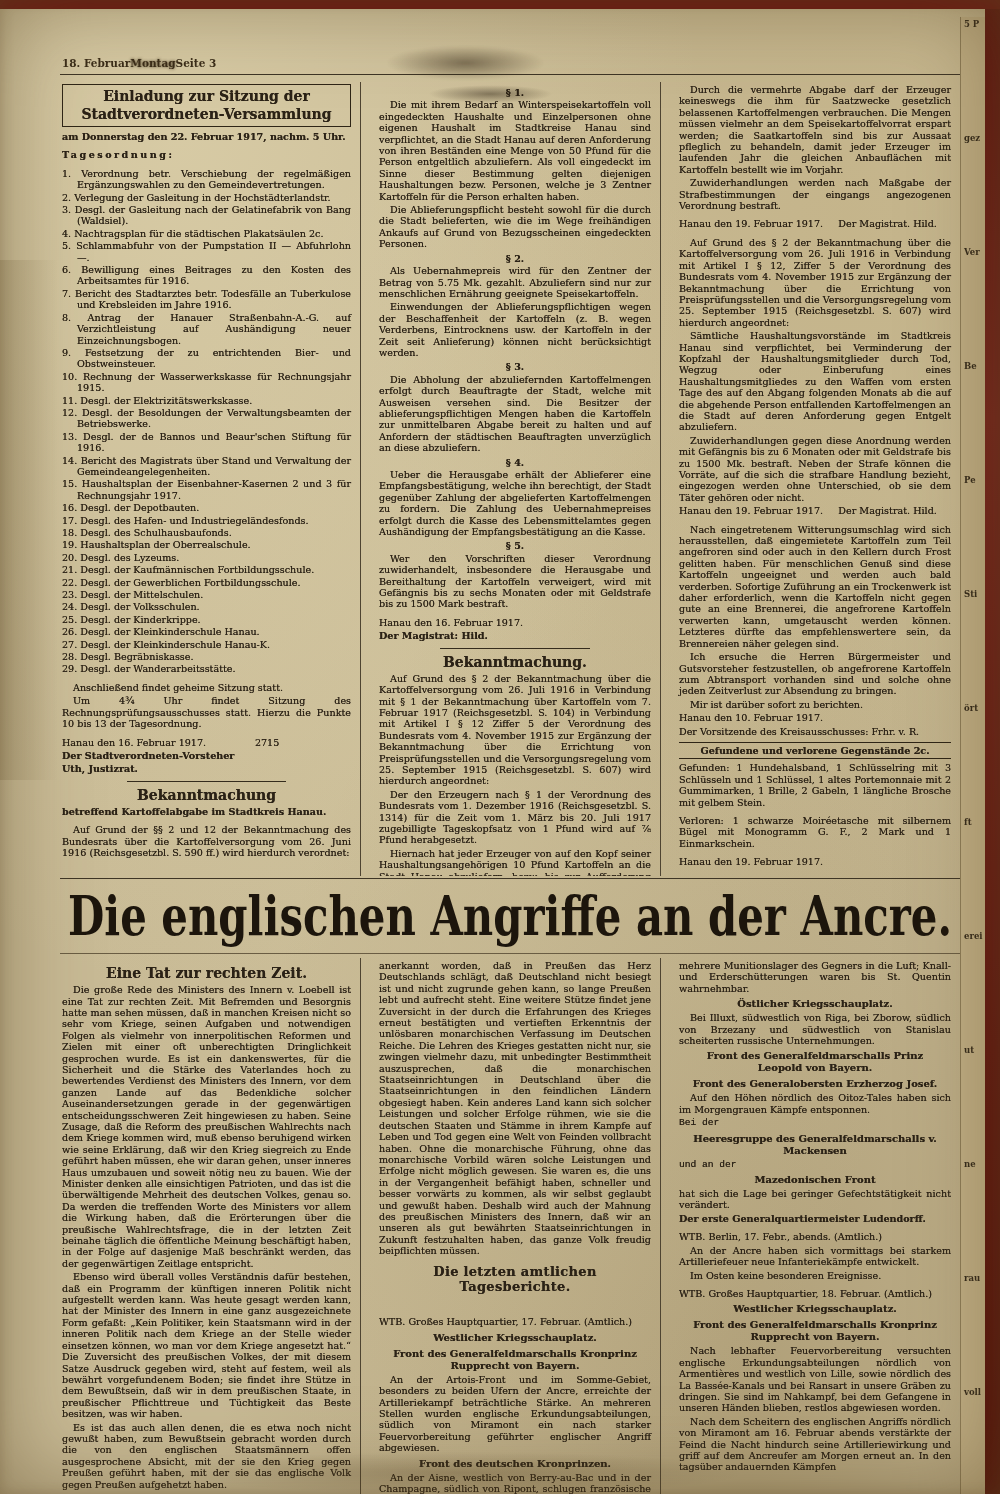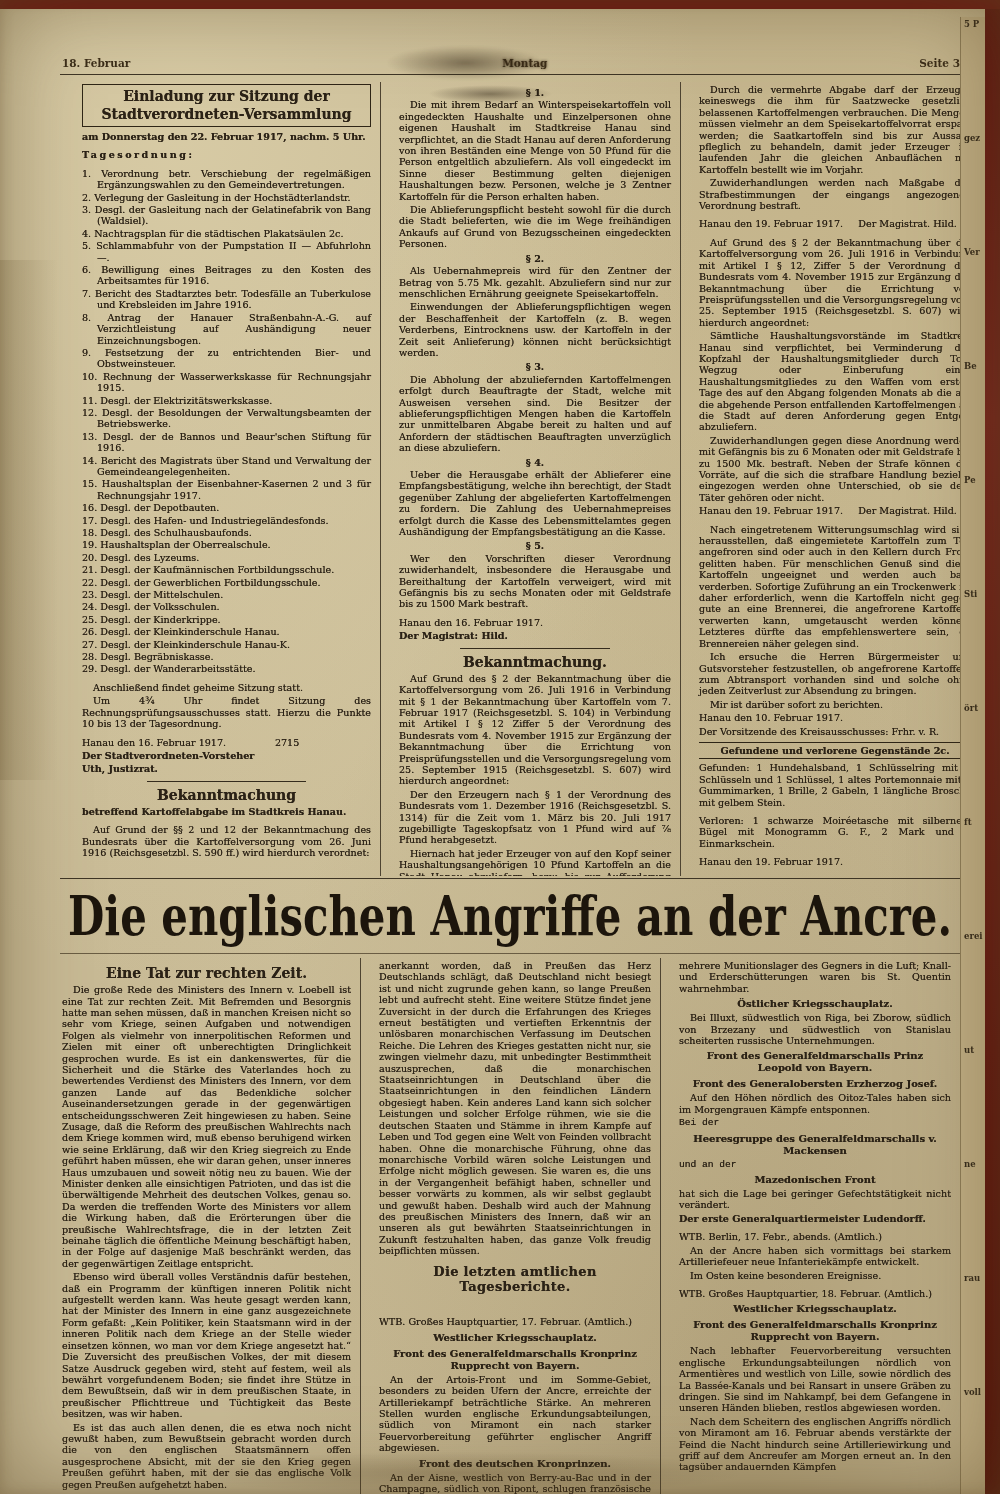--- a/index.html
+++ b/index.html
@@ -17,30 +17,30 @@
           box-shadow: inset 0 0 90px rgba(88,68,32,.5), inset 0 0 14px rgba(88,68,32,.28); }
 
   .topbar { position:absolute; top:0; left:0; width:100%; height:9px; background:#6d1712; z-index:5; }
   .sidebar-red { position:absolute; top:0; right:0; width:15px; height:100%;
           background:linear-gradient(180deg,#5d130e,#76231c 28%,#61150f 70%,#541009); z-index:4; }
   .edge { position:absolute; top:17px; right:15px; width:25px; height:1485px; background:#c0ae84;
           border-left:1px solid #8d7c57; overflow:hidden; z-index:3; font-size:8.5px; color:#33291a; }
   .edge .blk { height:112px; white-space:nowrap; overflow:hidden; padding:2px 0 0 3px; font-weight:bold; }
 
   .runhead { position:absolute; top:57px; left:62px; width:898px; font-size:10.5px; font-weight:bold;
-          display:flex; justify-content:space-between; color:#3a2c18; z-index:1; }
+          display:flex; color:#3a2c18; z-index:1; }
   .runhead .smudge { filter:blur(.5px); text-shadow:0 0 3px rgba(50,35,15,.85); }
   .hline { position:absolute; left:60px; width:900px; border-top:1.2px solid #3e3525; z-index:1; }
 
   .cols { position:absolute; left:60px; width:900px; display:flex; align-items:stretch; overflow:hidden; z-index:1; }
   .col { flex:0 0 300px; width:300px; padding:2px 9px 0 2px; overflow:hidden;
          font-size:9.6px; line-height:1.19; text-align:justify;
          text-shadow:0 0 .4px rgba(43,34,22,.85); }
   .col + .col { border-left:1px solid #4e4431; padding-left:18px; }
-  #topcols { top:82px; height:794px;margin-left:20px; }
+  #topcols { top:82px; height:794px; }
   #botcols { top:958px; height:536px; }
 
   .blk { margin-bottom:2px; }
   .blk.p { text-indent:11px; }
   .blk.pf { text-indent:0; }
   .blk.li { padding-left:15px; text-indent:-15px; margin-bottom:1px; }
   .blk.c { text-align:left; text-indent:0;font-family:Liberation Mono, monospace; }
   .blk.cb { text-align:left; font-weight:bold; text-indent:0; }
   .blk.ls { letter-spacing:2.5px; }
   .blk.sec { text-align:center; font-weight:bold; margin:3px 0 1px; }

